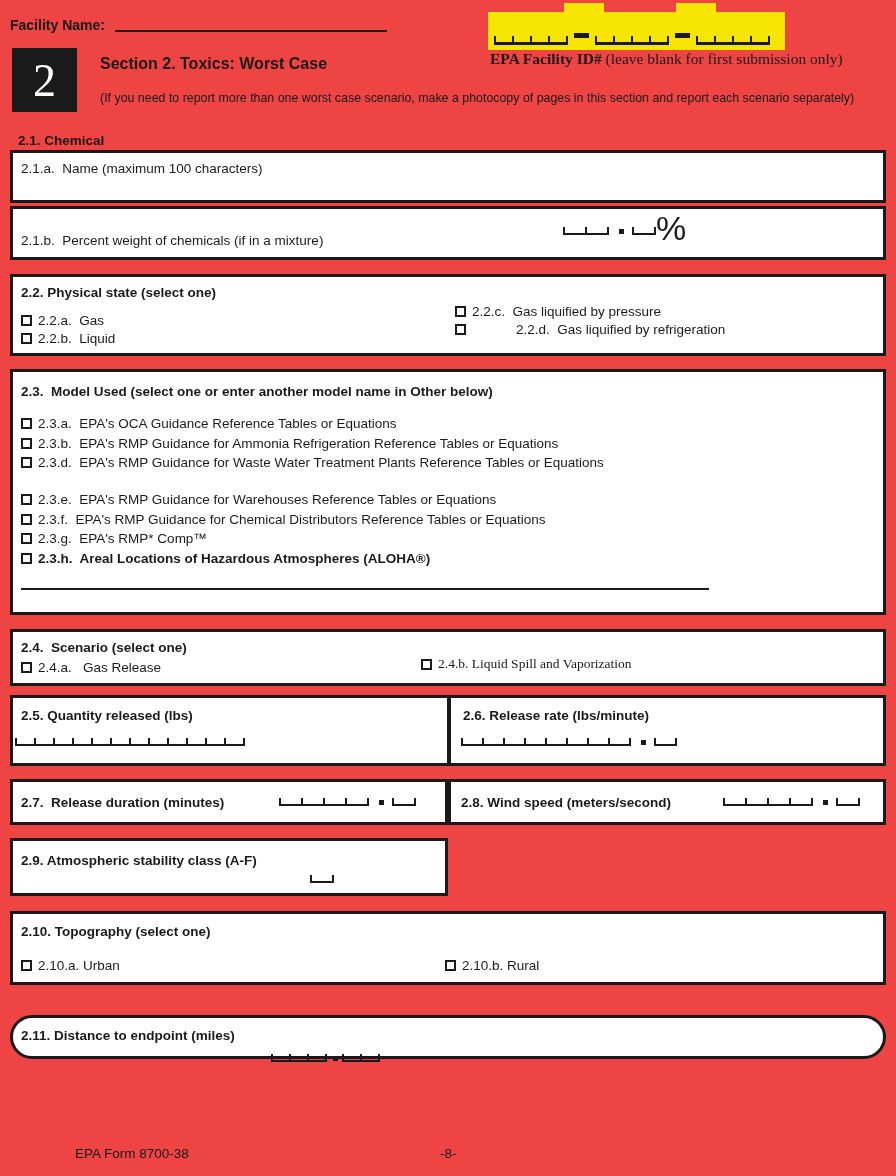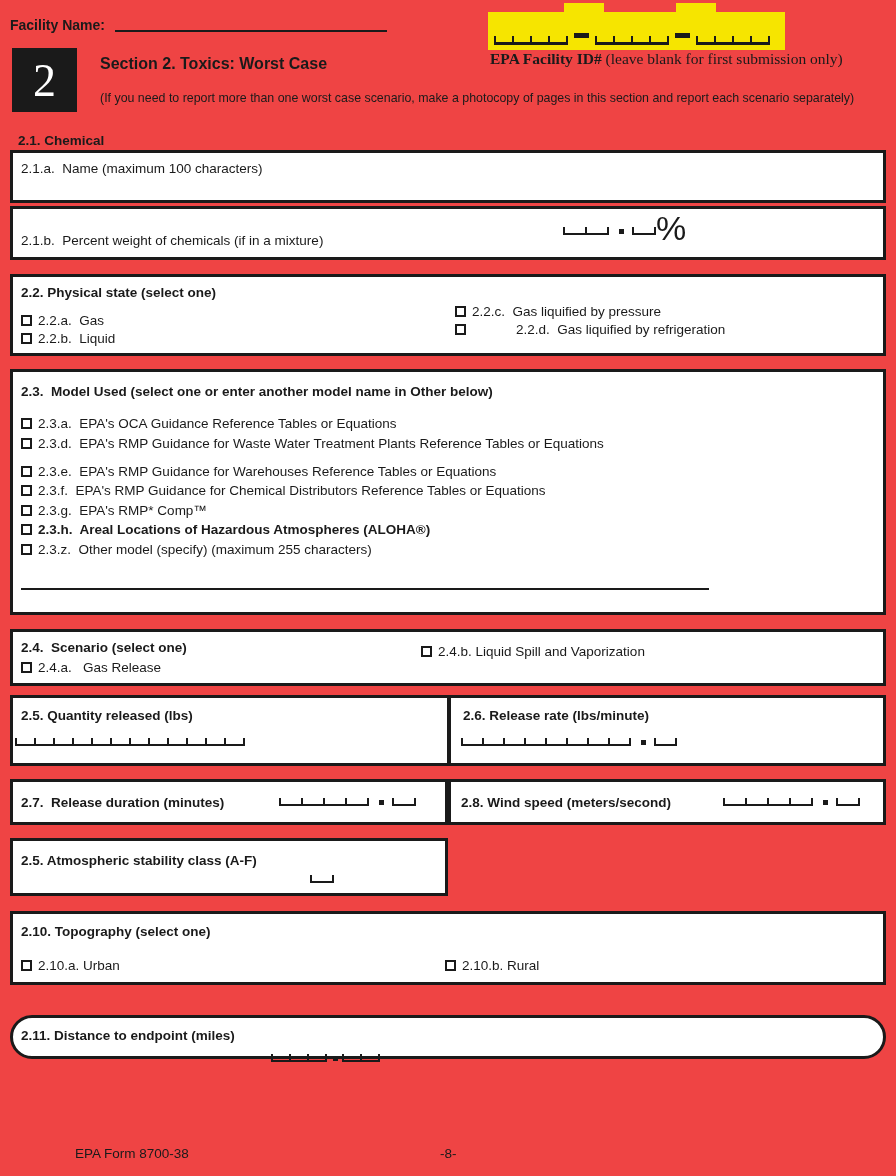--- a/index.html
+++ b/index.html
@@ -127,55 +127,55 @@
     </div>
   </div>
 
   <div class="fbox" style="left:10px; top:369px; width:876px; height:246px;">
     <div class="abs heading pre" style="left:8px; top:12px;">2.3.  Model Used (select one or enter another model name in Other below)</div>
     <div class="abs" style="left:8px; top:44px;">
       <div class="opt" style="margin-bottom:4.5px;">
         <span class="cb"></span>
         <span class="pre">2.3.a.  EPA's OCA Guidance Reference Tables or Equations</span>
       </div>
-      <div class="opt" style="margin-bottom:13px;">
+      <div class="opt" style="margin-bottom:4.5px;">
+        <span class="cb"></span>
+        <span class="pre">2.3.b.  EPA's RMP Guidance for Ammonia Refrigeration Reference Tables or Equations</span>
+      </div>
+      <div class="opt" style="margin-bottom:22px;">
         <span class="cb"></span>
         <span class="pre">2.3.d.  EPA's RMP Guidance for Waste Water Treatment Plants Reference Tables or Equations</span>
       </div>
       <div class="opt" style="margin-bottom:4.5px;">
         <span class="cb"></span>
         <span class="pre">2.3.e.  EPA's RMP Guidance for Warehouses Reference Tables or Equations</span>
       </div>
       <div class="opt" style="margin-bottom:4.5px;">
         <span class="cb"></span>
         <span class="pre">2.3.f.  EPA's RMP Guidance for Chemical Distributors Reference Tables or Equations</span>
       </div>
       <div class="opt" style="margin-bottom:4.5px;">
         <span class="cb"></span>
         <span class="pre">2.3.g.  EPA's RMP* Comp™</span>
       </div>
       <div class="opt" style="margin-bottom:4.5px;font-weight:bold;">
         <span class="cb"></span>
         <span class="pre">2.3.h.  Areal Locations of Hazardous Atmospheres (ALOHA®)</span>
-      </div>
-      <div class="opt" style="margin-bottom:4.5px;">
-        <span class="cb"></span>
-        <span class="pre">2.3.z.  Other model (specify) (maximum 255 characters)</span>
       </div>
     </div>
     <div class="abs uline" style="left:8px; top:200px; width:688px; height:18px;"></div>
   </div>
 
   <div class="fbox" style="left:10px; top:629px; width:876px; height:57px;">
     <div class="abs heading pre" style="left:8px; top:8px;">2.4.  Scenario (select one)</div>
     <div class="abs opt" style="left:8px; top:28px;">
       <span class="cb"></span>
       <span class="pre">2.4.a.   Gas Release</span>
     </div>
-    <div class="abs opt" style="left:408px; top:12px;">
+    <div class="abs opt" style="left:408px; top:24px;font-family:Liberation Serif, serif;">
       <span class="cb"></span>
       <span class="pre">2.4.b. Liquid Spill and Vaporization</span>
     </div>
   </div>
 
   <div class="fbox" style="left:10px; top:695px; width:876px; height:71px;">
     <div class="abs" style="left:434px; top:0; width:4px; height:65px; background:#1a1a1a;"></div>
     <div class="abs heading" style="left:8px; top:10px;">2.5. Quantity released (lbs)</div>
     <div class="abs comb" style="left:2px; top:40px; --cw:21px;">
         <span class="cell"></span>
@@ -235,21 +235,21 @@
           <span class="cell"></span>
         </span>
       <span class="dot"></span>
       <span class="comb" style="--cw:24px">
           <span class="cell"></span>
         </span>
     </div>
   </div>
 
   <div class="fbox" style="left:10px; top:838px; width:438px; height:58px;">
-    <div class="abs heading" style="left:8px; top:12px;">2.5. Atmospheric stability class (A-F)</div>
+    <div class="abs heading" style="left:8px; top:12px;">2.9. Atmospheric stability class (A-F)</div>
     <div class="abs comb" style="left:297px; top:34px; --cw:24px;">
         <span class="cell"></span>
       </div>
   </div>
 
   <div class="fbox" style="left:10px; top:911px; width:876px; height:74px;">
     <div class="abs heading" style="left:8px; top:10px;">2.10. Topography (select one)</div>
     <div class="abs opt" style="left:8px; top:44px;">
       <span class="cb"></span>
       <span class="pre">2.10.a. Urban</span>

